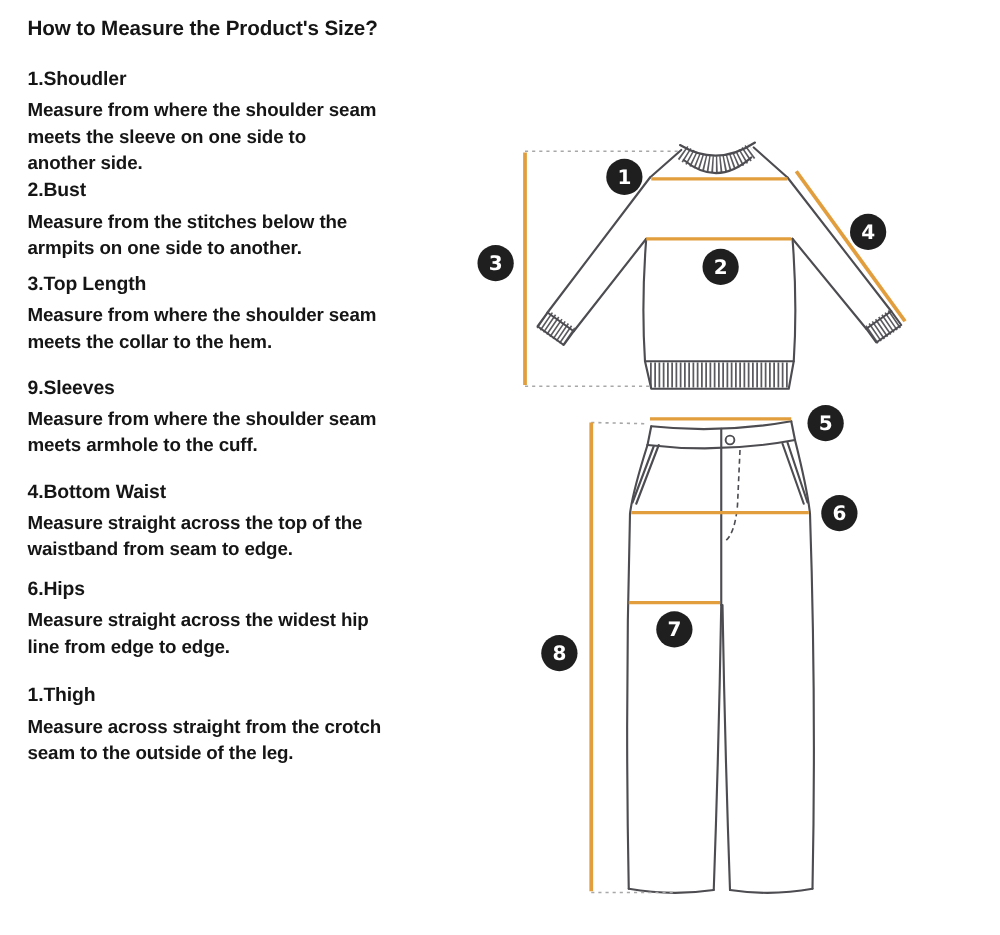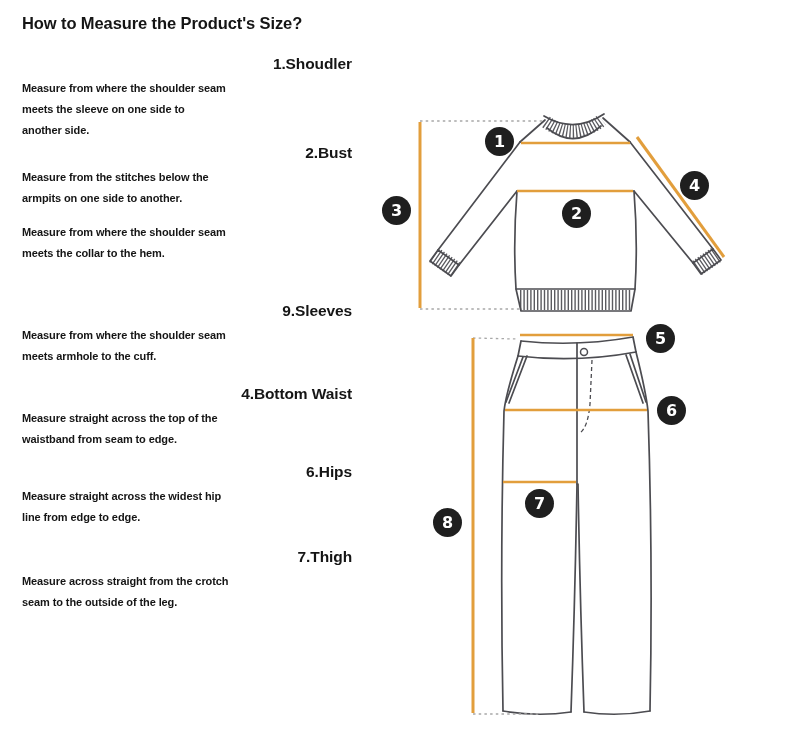--- a/index.html
+++ b/index.html
@@ -17,23 +17,23 @@
     position:relative;width:800px;height:748px;overflow:hidden;
     background:var(--background,#fff);
     font-family:"Liberation Sans",sans-serif;
     color:var(--text,#151515);
   }
   .title{
     position:absolute;left:22px;top:14px;margin:0;
     font-size:16.5px;font-weight:700;letter-spacing:-0.1px;
   }
   .sec{position:absolute;left:22px;width:330px;}
-  .sec h2{margin:0;font-size:15.5px;font-weight:700;line-height:20px;letter-spacing:-0.1px;text-align:right;}
+  .sec h2{margin:0;font-size:15.5px;font-weight:700;line-height:20px;letter-spacing:-0.1px;}
   .sec p{
-    margin:4px 0 0 0;font-size:11px;font-weight:600;line-height:21px;
+    margin:4px 0 0 0;font-size:15px;font-weight:600;line-height:21px;
     letter-spacing:-0.1px;white-space:pre-line;
   }
   .sec1{top:54px}.sec2{top:143px}.sec3{top:218px}.sec4{top:301px}
   .sec5{top:384px}.sec6{top:462px}.sec7{top:547px}.sec8{top:633px}
   .diagram{position:absolute;left:0;top:0;width:800px;height:748px;}
   
   .outline{fill:none;stroke:var(--garment-outline,#4C4C51);stroke-width:1.7;stroke-linecap:round;stroke-linejoin:round;}
   .btn{fill:#fff;stroke:var(--garment-outline,#4C4C51);stroke-width:1.5;}
   .rib{fill:none;stroke:var(--rib-shade,#5A5A5F);}
   .rib-collar{stroke-width:13;stroke-dasharray:1.3 1.9;}
@@ -65,40 +65,41 @@
     <p>Measure from where the shoulder seam
 meets the sleeve on one side to
 another side.</p>
   </section>
   <section class="sec sec2">
     <h2>2.Bust</h2>
     <p>Measure from the stitches below the
 armpits on one side to another.</p>
   </section>
   <section class="sec sec3">
+    <h2>3.Top Length</h2>
     <p>Measure from where the shoulder seam
 meets the collar to the hem.</p>
   </section>
   <section class="sec sec4">
     <h2>9.Sleeves</h2>
     <p>Measure from where the shoulder seam
 meets armhole to the cuff.</p>
   </section>
   <section class="sec sec5">
     <h2>4.Bottom Waist</h2>
     <p>Measure straight across the top of the
 waistband from seam to edge.</p>
   </section>
   <section class="sec sec6">
     <h2>6.Hips</h2>
     <p>Measure straight across the widest hip
 line from edge to edge.</p>
   </section>
   <section class="sec sec7">
-    <h2>7.Thigh</h2>
+    <h2>1.Thigh</h2>
     <p>Measure across straight from the crotch
 seam to the outside of the leg.</p>
   </section>
 
   <svg class="diagram" viewBox="0 0 800 748" xmlns="http://www.w3.org/2000/svg" aria-hidden="true">
 
     <g>
 
       <path class="rib rib-collar" d="M 546 122 Q 574 142 602 120"></path>
       <path class="outline" d="M 544 116 Q 574 134 604 114"></path>

